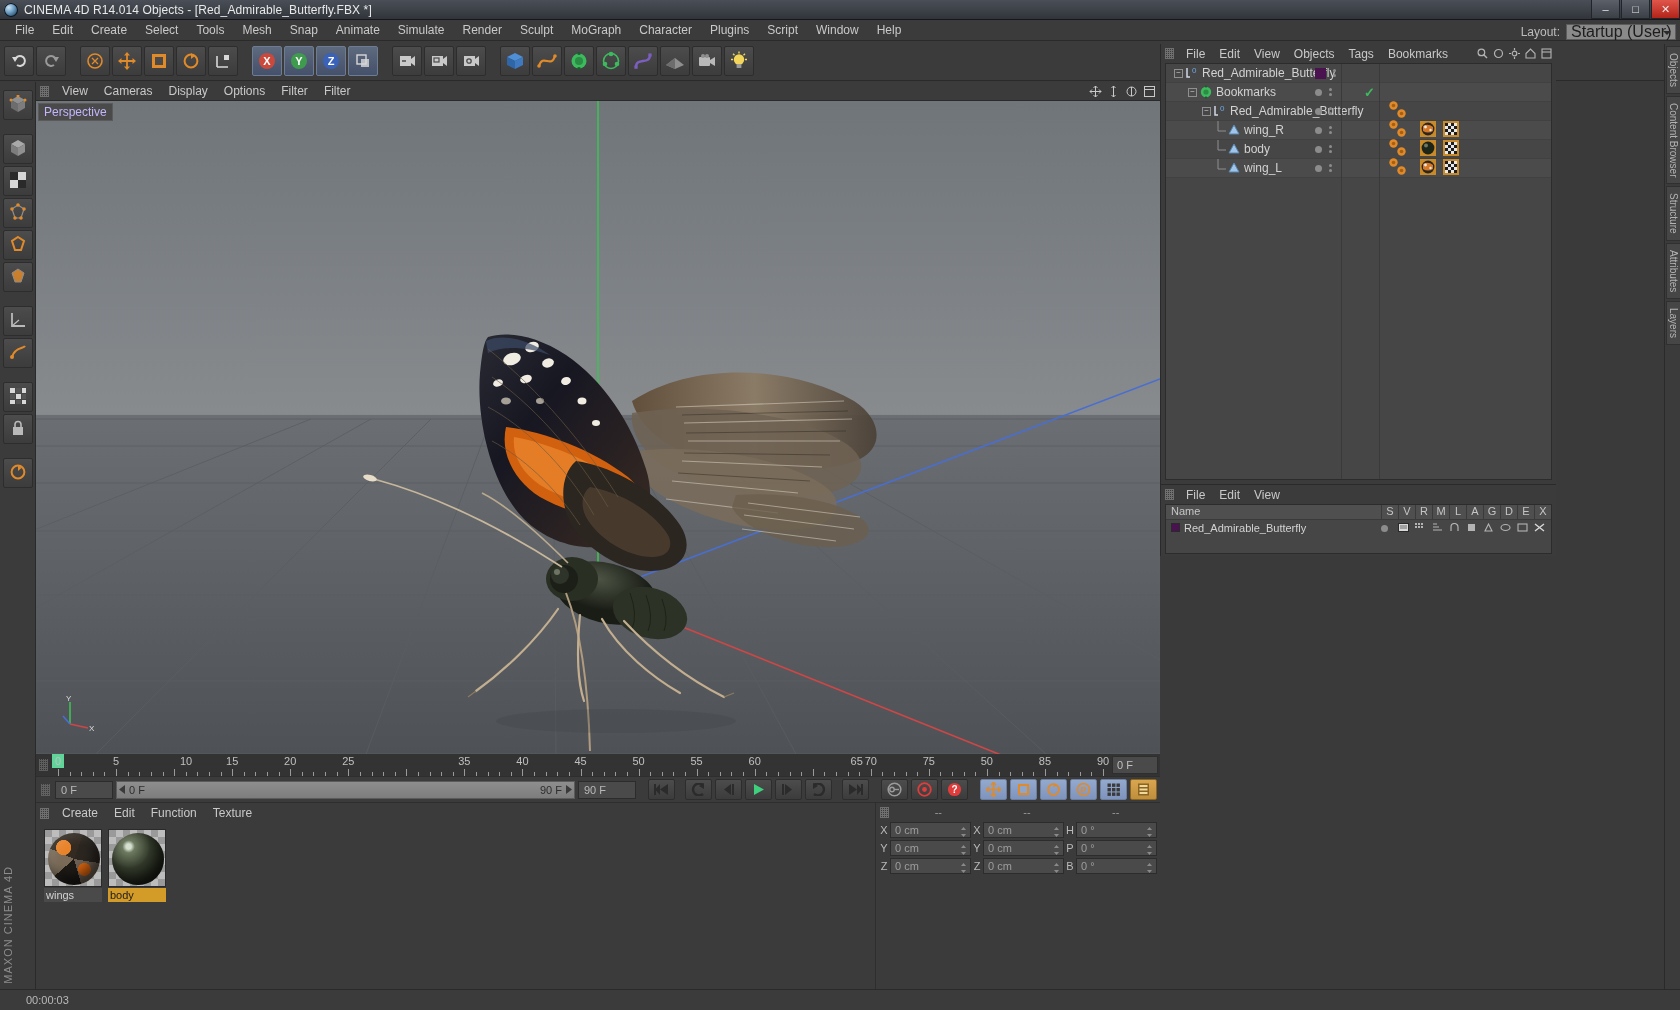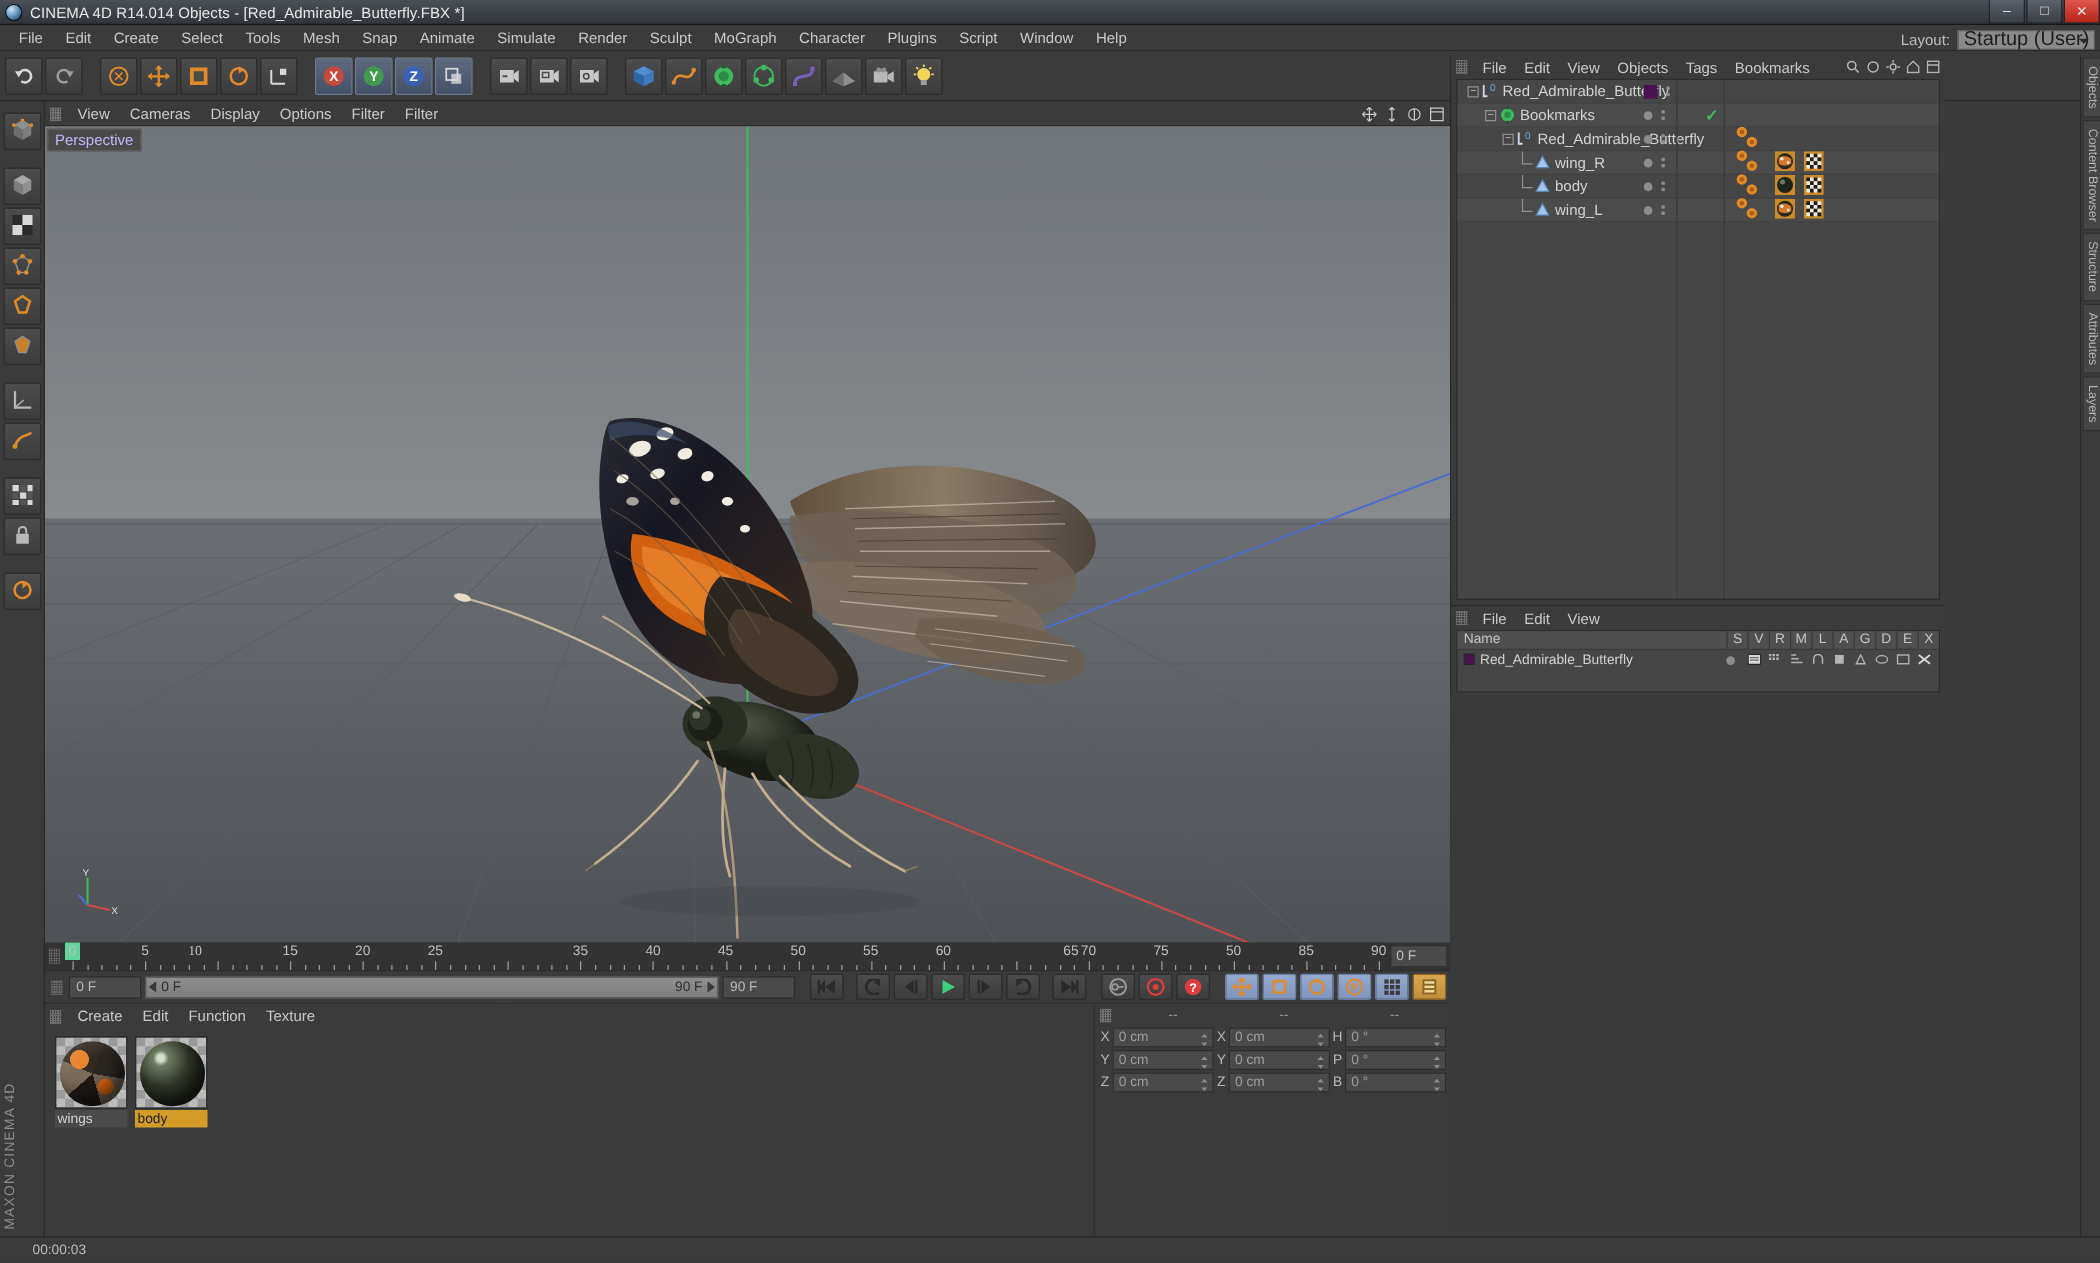--- a/index.html
+++ b/index.html
@@ -809,21 +809,21 @@
       <div class="tick" style="left: 970.722px; height: 4px;"></div>
       <div class="tick" style="left: 982.333px; height: 4px;"></div>
       <div class="tick" style="left: 993.944px; height: 7px;"></div>
       <div class="tick" style="left: 1005.56px; height: 4px;"></div>
       <div class="tick" style="left: 1017.17px; height: 4px;"></div>
       <div class="tick" style="left: 1028.78px; height: 4px;"></div>
       <div class="tick" style="left: 1040.39px; height: 4px;"></div>
       <div class="tick" style="left: 1052px; height: 7px;"></div>
       <div class="num" style="left: 7px;">0</div>
       <div class="num" style="left: 65.0556px;">5</div>
-      <div class="num" style="left: 105px; font-family: Liberation Serif, serif;">10</div>
+      <div class="num" style="left: 135px;">10</div>
       <div class="num" style="left: 181.167px;">15</div>
       <div class="num" style="left: 239.222px;">20</div>
       <div class="num" style="left: 297.278px;">25</div>
       <div class="num" style="left: 355.333px; margin-top: 45px;">30</div>
       <div class="num" style="left: 413.389px;">35</div>
       <div class="num" style="left: 471.444px;">40</div>
       <div class="num" style="left: 529.5px;">45</div>
       <div class="num" style="left: 587.556px;">50</div>
       <div class="num" style="left: 645.611px;">55</div>
       <div class="num" style="left: 703.667px;">60</div>

